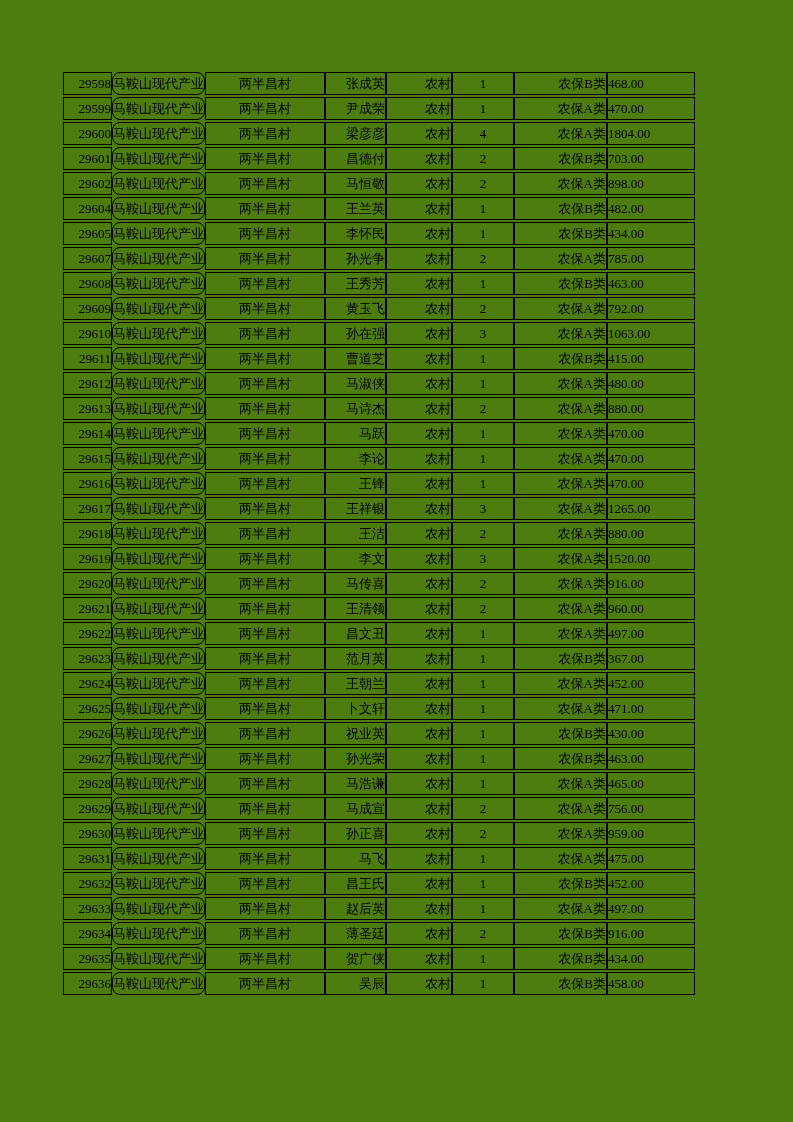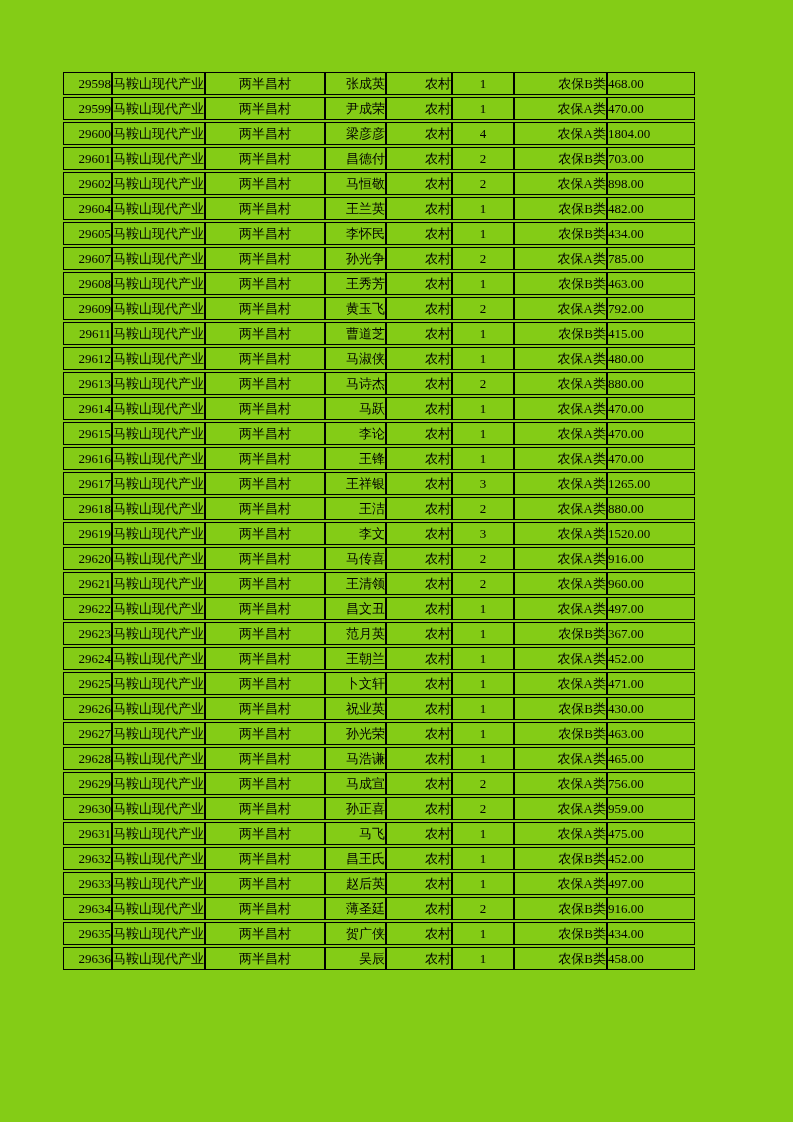--- a/index.html
+++ b/index.html
@@ -1,20 +1,20 @@
 <!DOCTYPE html>
 <html><head>
 <meta charset="utf-8">
 <style>
   html, body { margin: 0; padding: 0; }
   .page {
     position: relative;
     width: 793px;
     height: 1122px;
-    background: #84cc16;
+    background: #4d7c0f;
     font-family: "Liberation Serif", "DejaVu Serif", serif;
     overflow: hidden;
   }
   table.roster {
     position: absolute;
     left: 63px;
     top: 70px;
     border-collapse: separate;
     border-spacing: 0 2px;
     table-layout: fixed;
@@ -25,21 +25,21 @@
     height: 23px;
     font-size: 13px;
     line-height: 21px;
     color: #000000;
     white-space: nowrap;
     overflow: hidden;
     padding: 0;
     vertical-align: middle;
   }
   td.c-id        { width: 49px;  text-align: right;  padding-right: 3px; }
-  td.c-org       { width: 91px;  text-align: left;   padding-left: 1px;  }
+  td.c-org       { width: 91px;  text-align: left;   padding-left: 1px; border-radius: 8px;  }
   td.c-village   { width: 120px; text-align: center; margin-top: 27px; }
   td.c-name      { width: 61px;  text-align: right; }
   td.c-household { width: 66px;  text-align: right; }
   td.c-persons   { width: 62px;  text-align: center; }
   td.c-insurance { width: 93px;  text-align: right; }
   td.c-amount    { width: 88px;   padding-right: 5px; }
 </style>
 </head>
 <body>
 
@@ -140,20 +140,30 @@
     <td class="c-id">29609</td>
     <td class="c-org">马鞍山现代产业</td>
     <td class="c-village">两半昌村</td>
     <td class="c-name">黄玉飞</td>
     <td class="c-household">农村</td>
     <td class="c-persons">2</td>
     <td class="c-insurance">农保A类</td>
     <td class="c-amount">792.00</td>
   </tr>
         <tr>
+    <td class="c-id">29610</td>
+    <td class="c-org">马鞍山现代产业</td>
+    <td class="c-village">两半昌村</td>
+    <td class="c-name">孙在强</td>
+    <td class="c-household">农村</td>
+    <td class="c-persons">3</td>
+    <td class="c-insurance">农保A类</td>
+    <td class="c-amount">1063.00</td>
+  </tr>
+        <tr>
     <td class="c-id">29611</td>
     <td class="c-org">马鞍山现代产业</td>
     <td class="c-village">两半昌村</td>
     <td class="c-name">曹道芝</td>
     <td class="c-household">农村</td>
     <td class="c-persons">1</td>
     <td class="c-insurance">农保B类</td>
     <td class="c-amount">415.00</td>
   </tr>
         <tr>

